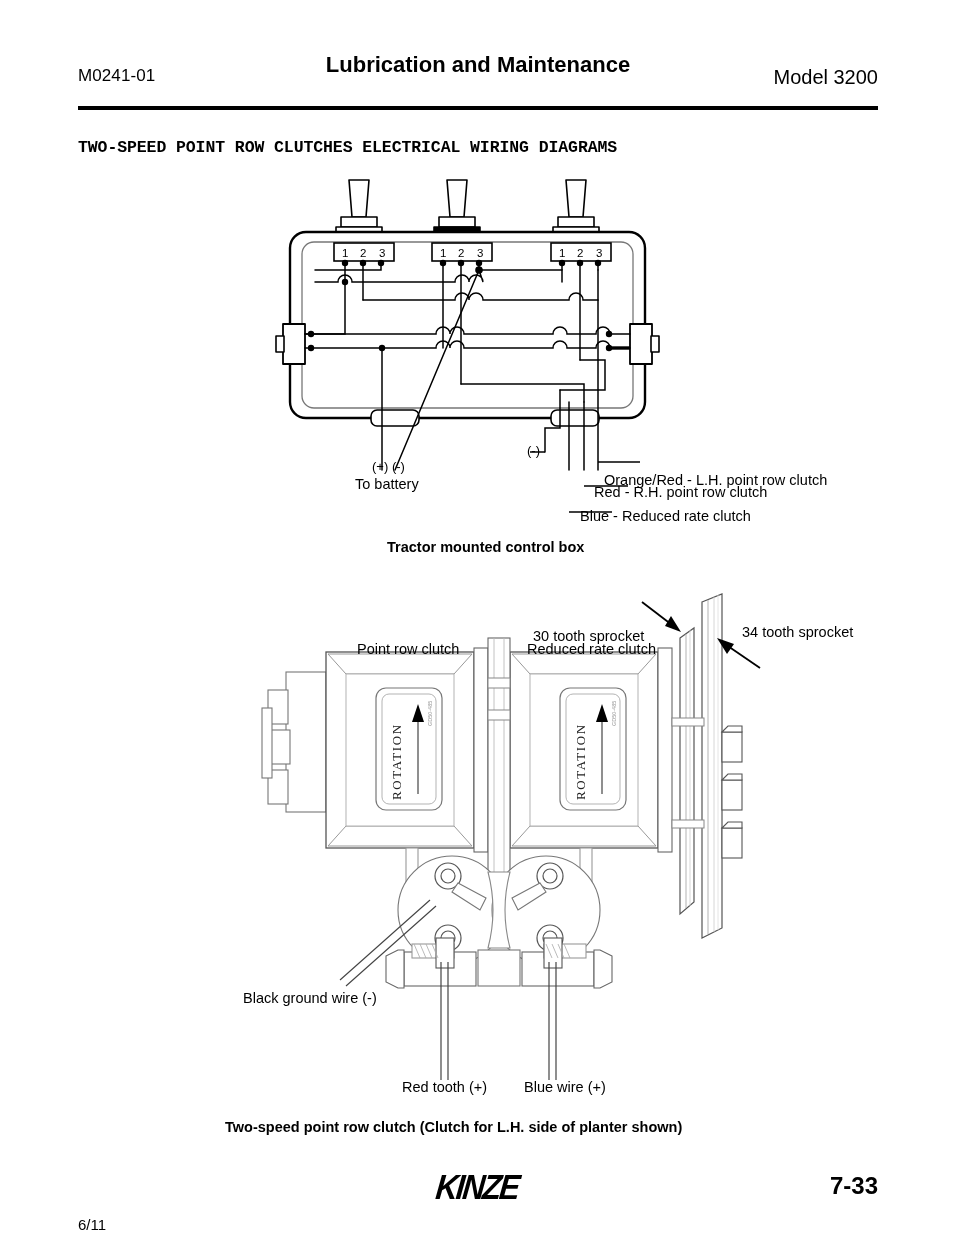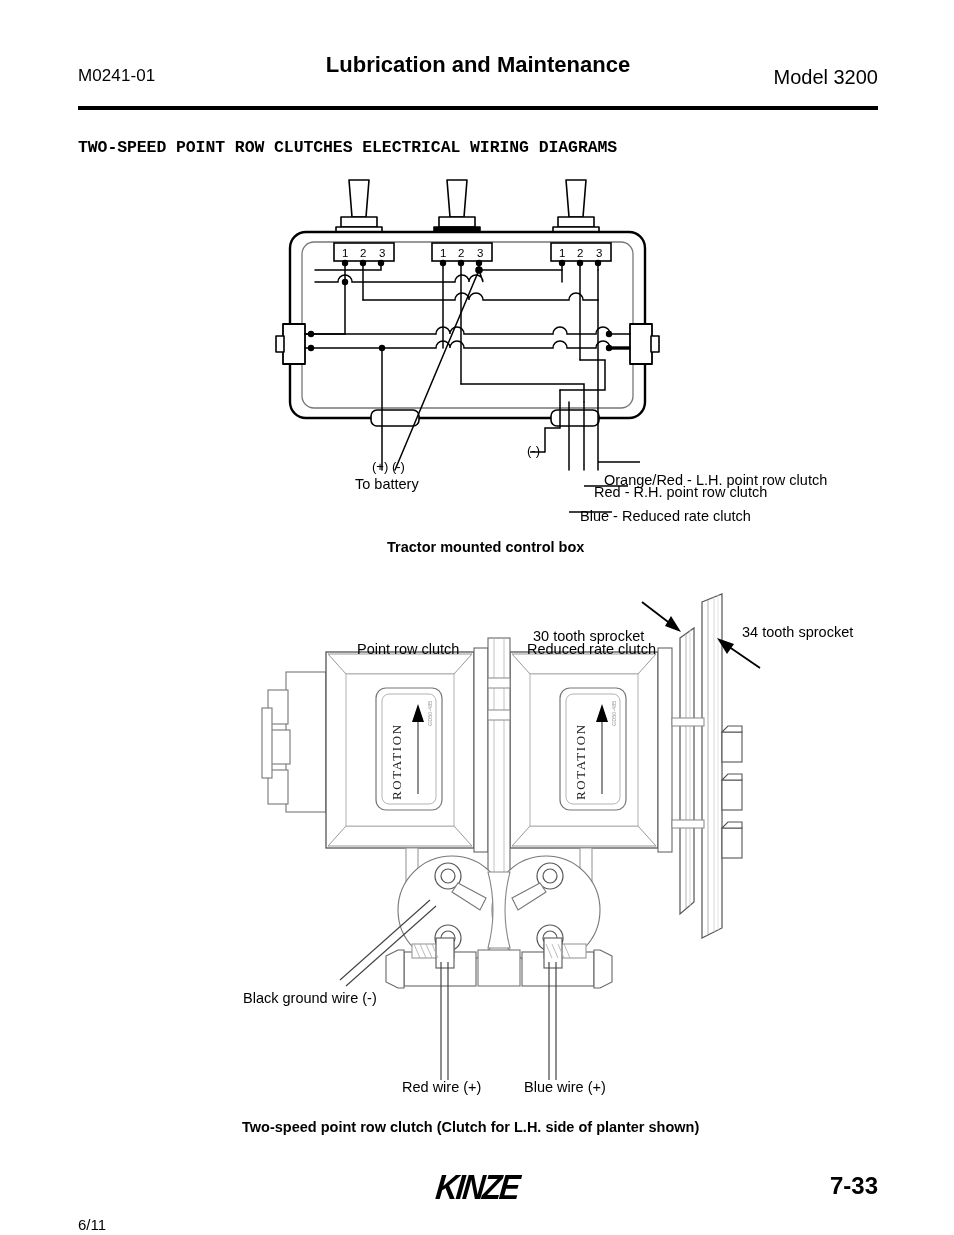--- a/index.html
+++ b/index.html
@@ -406,22 +406,22 @@
     </g>
   </g>
 </svg>
 </div>
 
 <div class="co" style="left:533px; top:580px;margin-top:48px;">30 tooth sprocket</div>
 <div class="co" style="left:742px; top:624px;">34 tooth sprocket</div>
 <div class="co" style="left:357px; top:641px;">Point row clutch</div>
 <div class="co" style="left:527px; top:641px;">Reduced rate clutch</div>
 <div class="co" style="left:243px; top:990px;">Black ground wire (-)</div>
-<div class="co" style="left:402px; top:1079px;">Red wire (+)</div>
+<div class="co" style="left:402px; top:1079px;">Red tooth (+)</div>
 <div class="co" style="left:524px; top:1079px;">Blue wire (+)</div>
 
-<div class="cap" style="left:242px; top:1119px;">Two-speed point row clutch (Clutch for L.H. side of planter shown)</div>
+<div class="cap" style="left:225px; top:1119px;">Two-speed point row clutch (Clutch for L.H. side of planter shown)</div>
 
 <div class="footer-left">6/11</div>
 <div class="footer-logo">
   <span class="kinze-word">KINZE</span>
 </div>
 <div class="footer-right">7-33</div>
 
 </body></html>

